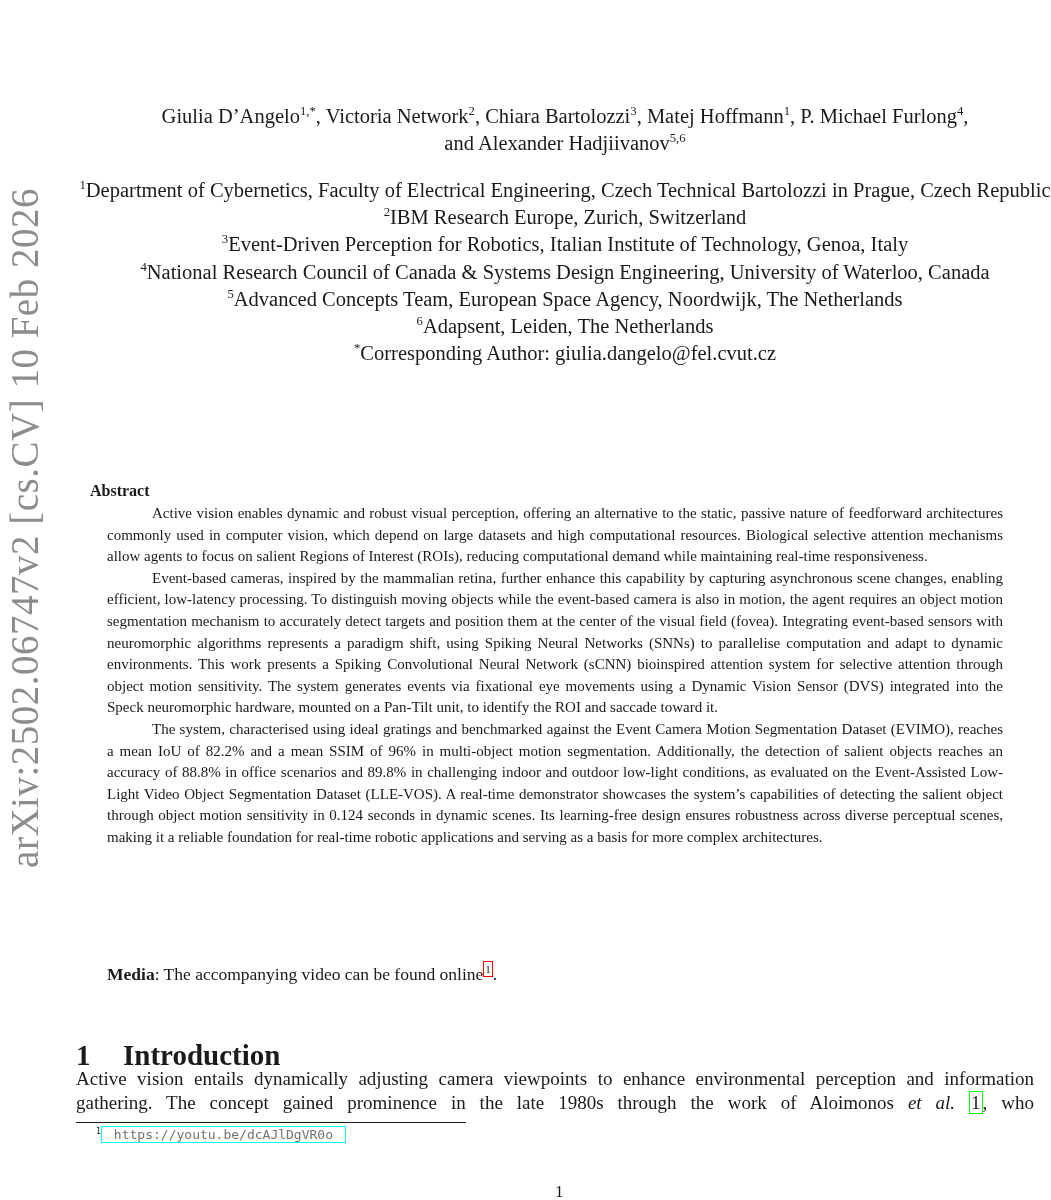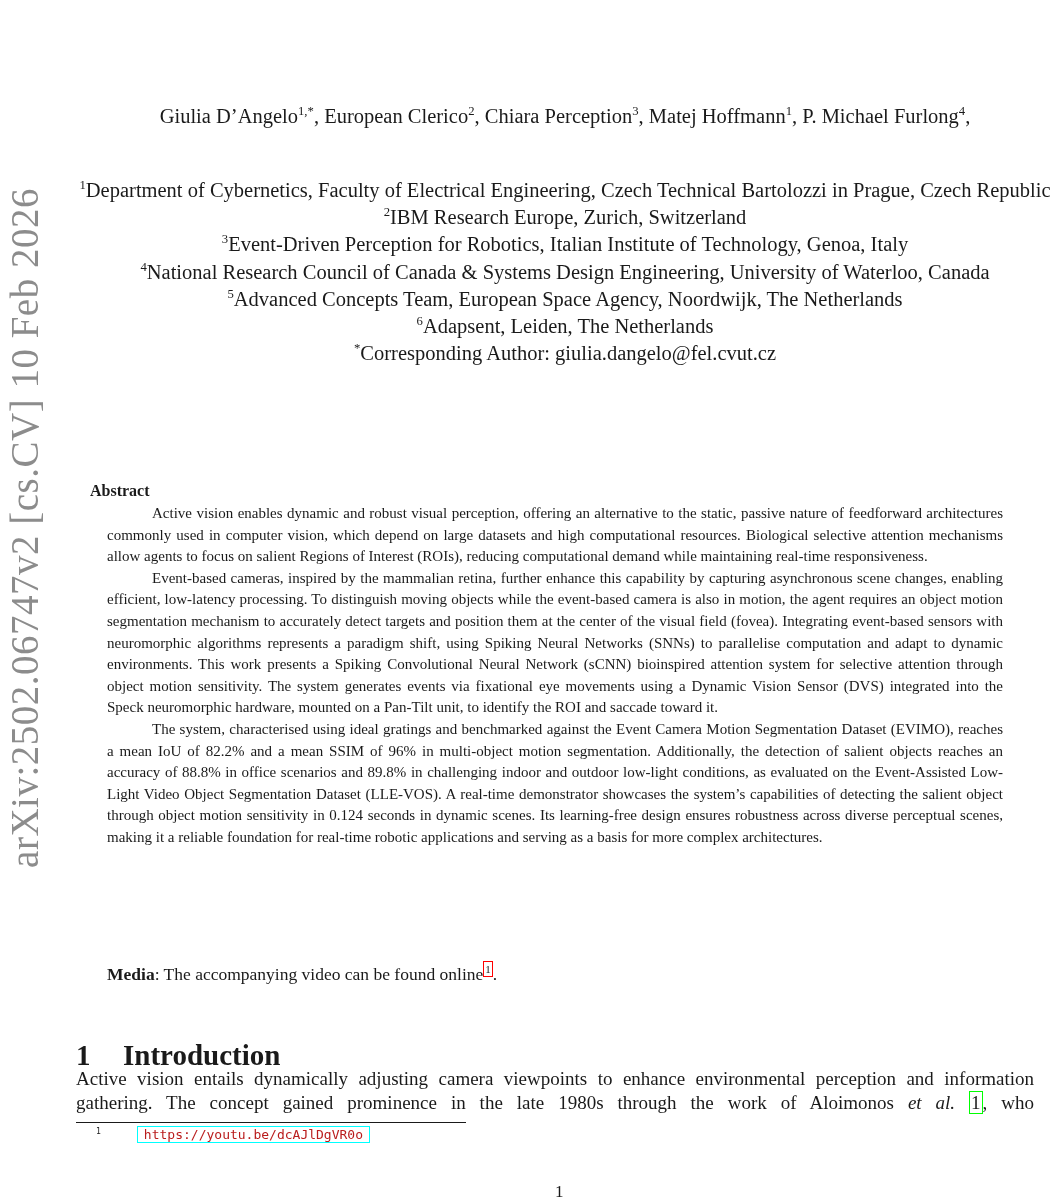--- a/index.html
+++ b/index.html
@@ -86,43 +86,43 @@
   .fn-rule {
     position: absolute; left: 76px; top: 1122px; width: 390px; height: 1px;
     background: #1a1a1a;
   }
   .footnote {
     position: absolute; left: 96px; top: 1127px;
     font-family: "DejaVu Sans Mono", "Liberation Mono", monospace;
     font-size: 13px;
   }
   .footnote .url {
-    border: 1.5px solid #00ffff; padding: 0 6px; color: #b91c1c;
+    border: 1.5px solid #00ffff; padding: 0 12px; color: #737373;
     text-decoration: none;
-    margin-left: 36px;
   }
   .page-number {
     position: absolute; left: 555px; top: 1182px;
     font-family: "Liberation Serif", "DejaVu Serif", serif;
     font-size: 17px;
   }
 </style>
 </head>
 <body>
 
 <div class="arxiv-stamp">
   <span>arXiv:2502.06747v2  [cs.CV]  10 Feb 2026</span>
 </div>
 
 <h1 class="title">
   <br>
 </h1>
 
 <div class="authors">
-  <span><span>Giulia D’Angelo</span><sup>1,*</sup><span>, </span></span><span><span>European Clerico</span><sup>2</sup><span>, </span></span><span><span>Chiara Perception</span><sup>3</sup><span>, </span></span><span><span>Matej Hoffmann</span><sup>1</sup><span>, </span></span><span><span>P. Michael Furlong</span><sup>4</sup><span>,</span></span><br>
+  <span><span>Giulia D’Angelo</span><sup>1,*</sup><span>, </span></span><span><span>Victoria Network</span><sup>2</sup><span>, </span></span><span><span>Chiara Bartolozzi</span><sup>3</sup><span>, </span></span><span><span>Matej Hoffmann</span><sup>1</sup><span>, </span></span><span><span>P. Michael Furlong</span><sup>4</sup><span>,</span></span><br>
+  <span><span>and </span><span>Alexander Hadjiivanov</span><sup>5,6</sup></span>
 </div>
 
 <div class="affils">
   <div style="padding:0 0 0 0;"><sup>1</sup><span>Department of Cybernetics, Faculty of Electrical Engineering, Czech Technical Bartolozzi in Prague, Czech Republic</span></div>
   <div><sup>2</sup><span>IBM Research Europe, Zurich, Switzerland</span></div>
   <div><sup>3</sup><span>Event-Driven Perception for Robotics, Italian Institute of Technology, Genoa, Italy</span></div>
   <div><sup>4</sup><span>National Research Council of Canada &amp; Systems Design Engineering, University of Waterloo, Canada</span></div>
   <div><sup>5</sup><span>Advanced Concepts Team, European Space Agency, Noordwijk, The Netherlands</span></div>
   <div><sup>6</sup><span>Adapsent, Leiden, The Netherlands</span></div>
   <div><sup>*</sup><span>Corresponding Author: giulia.dangelo@fel.cvut.cz</span></div>

